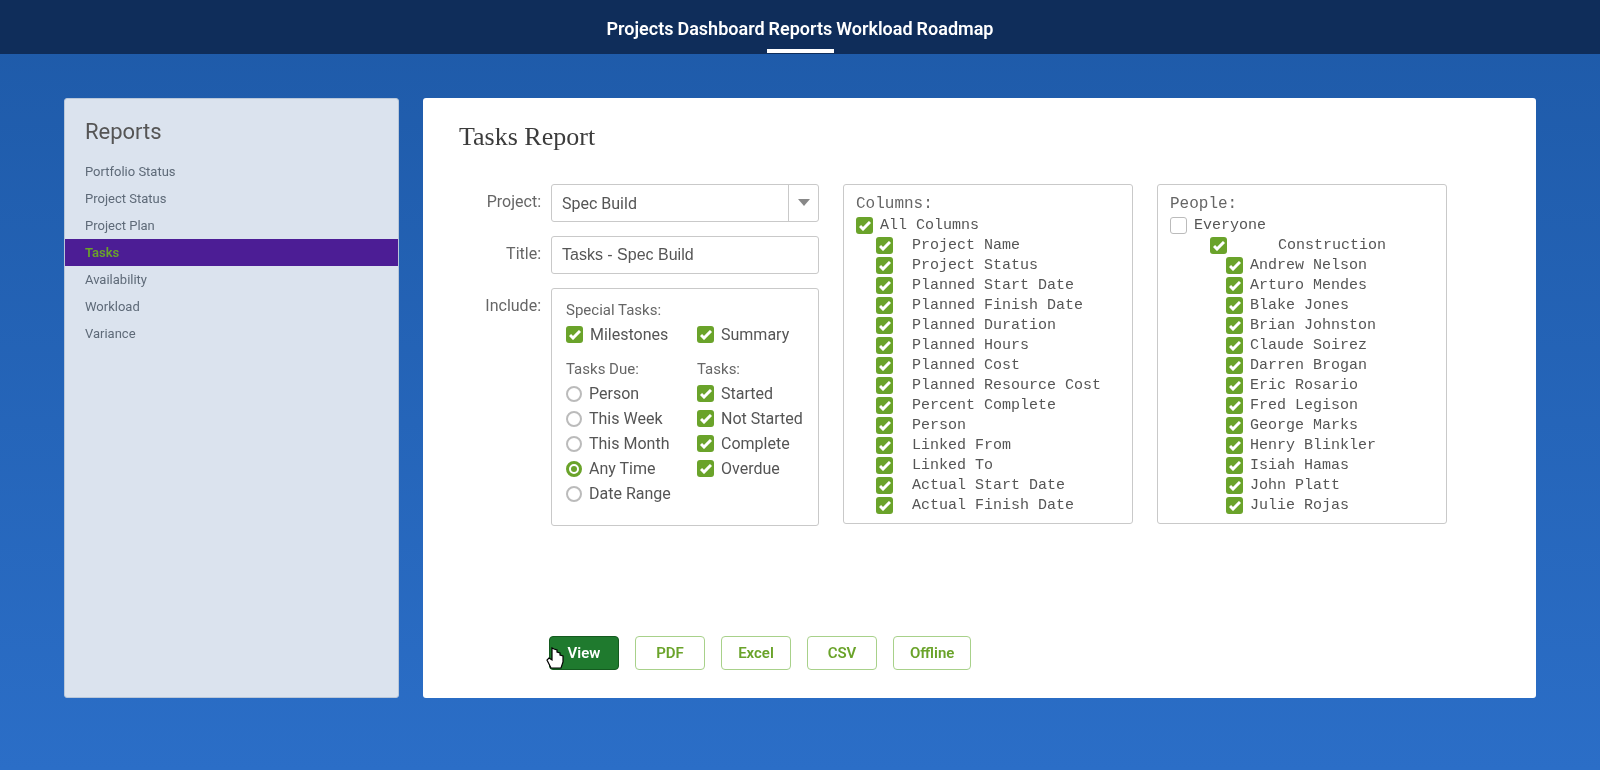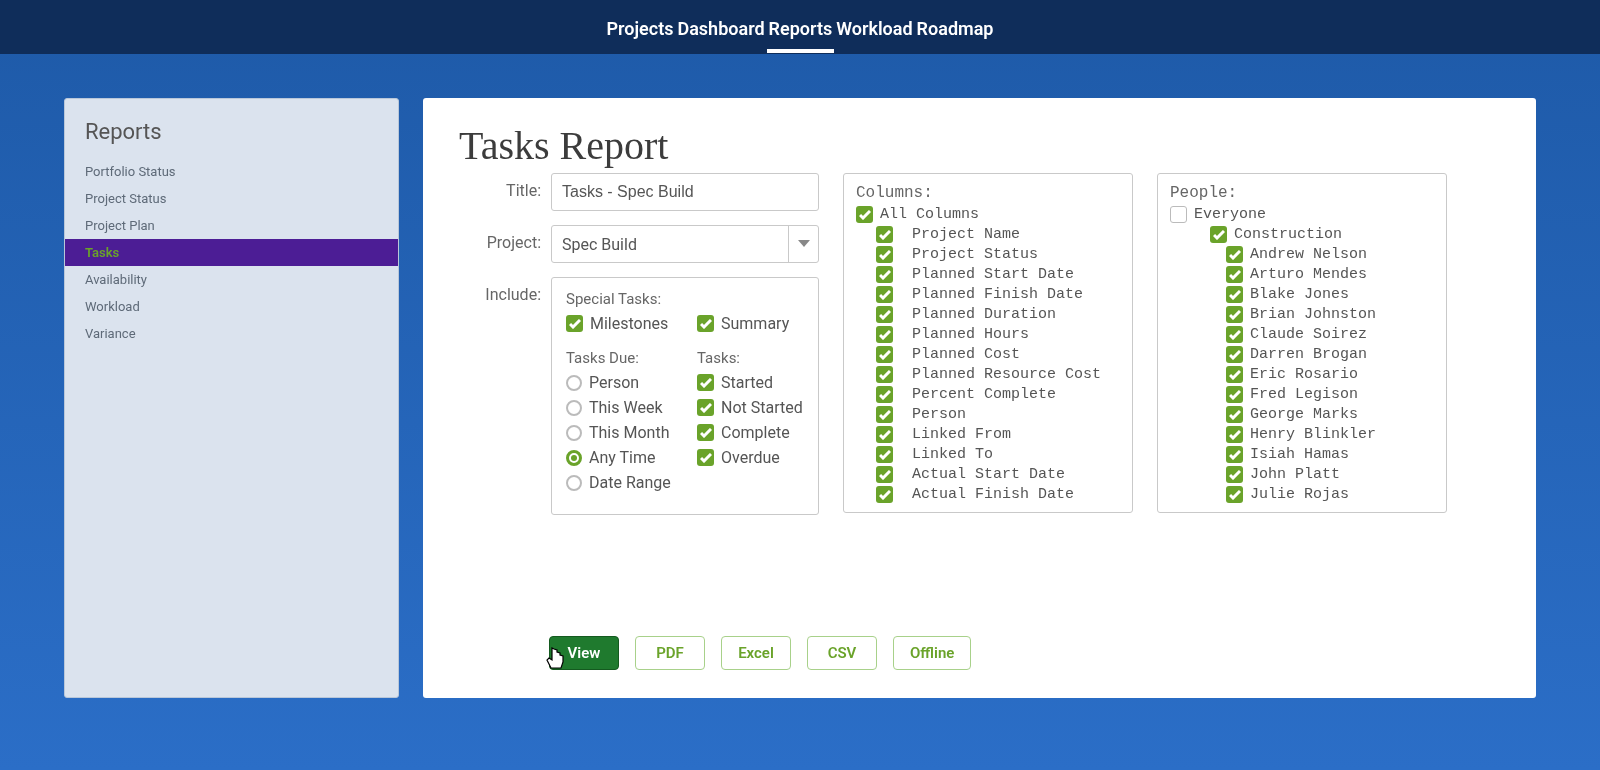--- a/index.html
+++ b/index.html
@@ -65,25 +65,25 @@
   .main {
     flex: 1;
     background: #fff;
     border-radius: 3px;
     padding: 24px 36px 28px;
     min-height: 600px;
     display: flex;
     flex-direction: column;
   }
   .page-title {
-    font-size: 40px;
+    font-size: 26px;
     color: #3c3c3c;
     font-weight: 400;
     font-family: Georgia, "Times New Roman", serif;
-    margin-bottom: 4px;
+    margin-bottom: 32px;
   }
   .form-area { display: flex; gap: 24px; }
   .left-col { width: 360px; }
   .field-row { display: flex; align-items: flex-start; margin-bottom: 14px; }
   .field-label {
     width: 92px;
     text-align: right;
     padding-right: 10px;
     padding-top: 8px;
     color: #666;
@@ -164,21 +164,21 @@
   .panel-inner {
     height: 100%;
     overflow-y: scroll;
     padding: 10px 12px;
     font-family: Liberation Mono, monospace;
   }
   .panel-label { color: #666; font-size: 16px; margin-bottom: 4px; }
   .columns-panel { width: 290px; }
   .people-panel { width: 290px; }
   .indent-1 { padding-left: 20px; gap: 12px; }
-  .indent-2 { padding-left: 40px; }
+  .indent-2 { padding-left: 40px; gap: 44px; }
   .indent-3 { padding-left: 56px; }
   .panel-inner .chk { margin-bottom: 3px; }
   .panel-inner .opt-text { font-size: 15px; }
   .panel-inner::-webkit-scrollbar { width: 11px; }
   .panel-inner::-webkit-scrollbar-track { background: #eee; }
   .panel-inner::-webkit-scrollbar-thumb { background: #bbb; border-radius: 2px; }
   .button-row {
     margin-top: auto;
     padding-top: 30px;
     display: flex;
@@ -234,33 +234,33 @@
         <div class="sidebar-item">Variance</div>
       </div>
   </div>
 
   <div class="main" style="position:relative;">
     <div class="page-title">Tasks Report</div>
 
     <div class="form-area">
       <div class="left-col">
         <div class="field-row">
-          <div class="field-label">Title:</div>
-          <input class="text-input" value="Tasks - Spec Build" style="">
-        </div>
-        <div class="field-row">
           <div class="field-label">Project:</div>
           <div class="select-wrap">
             <div class="select-text">Spec Build</div>
             <div class="select-arrow">
               <svg viewBox="0 0 12 8">
                   <path d="M0 0 L6 7 L12 0 Z"></path>
                 </svg>
             </div>
           </div>
+        </div>
+        <div class="field-row">
+          <div class="field-label">Title:</div>
+          <input class="text-input" value="Tasks - Spec Build" style="">
         </div>
         <div class="field-row">
           <div class="field-label">Include:</div>
           <div class="include-box">
             <div class="sub-label">Special Tasks:</div>
             <div class="include-row" id="special-tasks-row">
                 <div class="include-col">
                   <div class="chk">
                     <div class="chk-box">
                       <svg viewBox="0 0 12 10">

